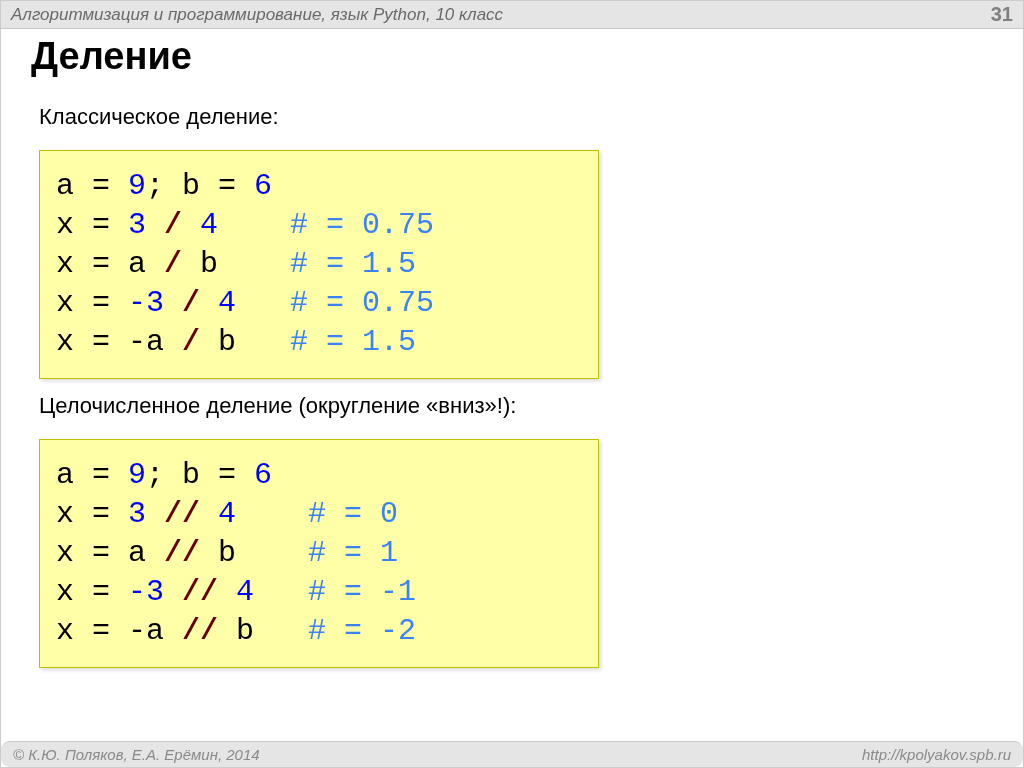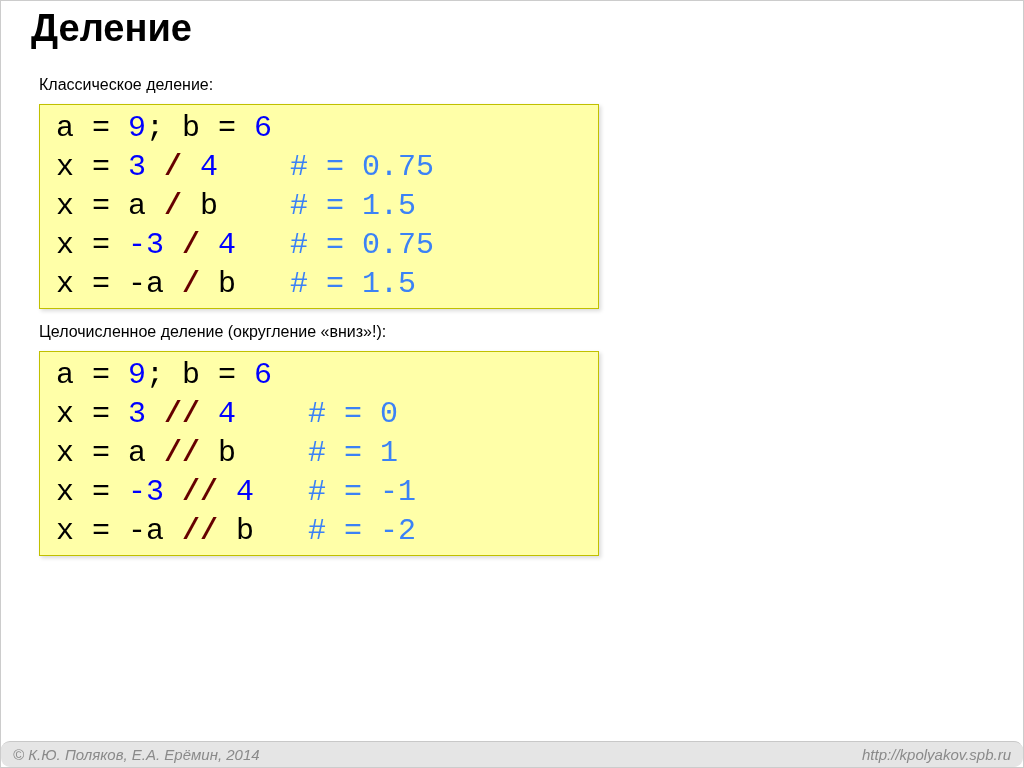--- a/index.html
+++ b/index.html
@@ -3,34 +3,38 @@
 <meta charset="utf-8">
 <style>
   * { margin: 0; padding: 0; box-sizing: border-box; }
   html, body { width: 1024px; height: 768px; font-family: Arial, sans-serif; background: #fff; }
   .slide { width: 1024px; height: 768px; position: relative; display: flex; flex-direction: column; border: 1px solid #ccc; }
   .header { background: #e5e5e5; height: 28px; display: flex; align-items: center; justify-content: space-between; padding: 0 10px; border-bottom: 1px solid #c8c8c8; }
   .header-title { font-style: italic; font-size: 17px; color: #6a6a6a; }
   .page-num { font-size: 20px; color: #808080; font-weight: bold; }
   .content { flex: 1; padding: 6px 30px 0 30px; }
   .title { font-size: 38px; font-weight: bold; color: #000; margin-bottom: 26px; }
-  .subtitle { font-size: 16px; color: #000; margin: 4px 0 4px 8px; font-weight: normal; }
-  .code-box { background: #ffffa8; border: 1px solid #c0c000; padding: 4px 16px; margin: 6px 0 10px 8px; font-family: "Courier New", monospace; font-size: 30px; line-height: 1.3; box-shadow: 2px 2px 4px rgba(0,0,0,0.15); display: inline-block; min-width: 560px; }
+  .subtitle { font-size: 22px; color: #000; margin: 4px 0 4px 8px; font-weight: normal; }
+  .code-box { background: #ffffa8; border: 1px solid #c0c000; padding: 16px 16px; margin: 16px 0 10px 8px; font-family: "Courier New", monospace; font-size: 30px; line-height: 1.3; box-shadow: 2px 2px 4px rgba(0,0,0,0.15); display: inline-block; min-width: 560px; }
   .code-line { white-space: pre; }
   .tok-var { color: #000; }
   .tok-op  { color: #000; }
   .tok-num { color: #0000ff; }
   .tok-div { color: #660000; font-weight: bold; }
   .tok-cmt { color: #3b82f6; }
   .footer { background: #e5e5e5; height: 26px; display: flex; align-items: center; justify-content: space-between; padding: 0 12px; font-style: italic; font-size: 15px; color: #8a8a8a; border-top: 1px solid #c8c8c8; border-radius: 9px; }
 </style>
 </head>
 <body>
 
 <div class="slide">
+  <div class="header">
+    <div class="header-title">Алгоритмизация и программирование, язык Python, 10 класс</div>
+    <div class="page-num">31</div>
+  </div>
 
   <div class="content">
     <div class="title">Деление</div>
     <div id="sections"><div class="subtitle">Классическое деление:</div><div class="code-box"><div class="code-line"><span class="tok-var">a </span><span class="tok-op">=</span><span class="tok-num"> 9</span><span class="tok-op">; </span><span class="tok-var">b </span><span class="tok-op">=</span><span class="tok-num"> 6</span></div><div class="code-line"><span class="tok-var">x </span><span class="tok-op">=</span><span class="tok-num"> 3 </span><span class="tok-div">/</span><span class="tok-num"> 4    </span><span class="tok-cmt"># = 0.75</span></div><div class="code-line"><span class="tok-var">x </span><span class="tok-op">= a </span><span class="tok-div">/</span><span class="tok-op"> b    </span><span class="tok-cmt"># = 1.5</span></div><div class="code-line"><span class="tok-var">x </span><span class="tok-op">=</span><span class="tok-num"> -3 </span><span class="tok-div">/</span><span class="tok-num"> 4   </span><span class="tok-cmt"># = 0.75</span></div><div class="code-line"><span class="tok-var">x </span><span class="tok-op">= -a </span><span class="tok-div">/</span><span class="tok-op"> b   </span><span class="tok-cmt"># = 1.5</span></div></div><div class="subtitle">Целочисленное деление (округление «вниз»!):</div><div class="code-box"><div class="code-line"><span class="tok-var">a </span><span class="tok-op">=</span><span class="tok-num"> 9</span><span class="tok-op">; </span><span class="tok-var">b </span><span class="tok-op">=</span><span class="tok-num"> 6</span></div><div class="code-line"><span class="tok-var">x </span><span class="tok-op">=</span><span class="tok-num"> 3 </span><span class="tok-div">//</span><span class="tok-num"> 4    </span><span class="tok-cmt"># = 0</span></div><div class="code-line"><span class="tok-var">x </span><span class="tok-op">= a </span><span class="tok-div">//</span><span class="tok-op"> b    </span><span class="tok-cmt"># = 1</span></div><div class="code-line"><span class="tok-var">x </span><span class="tok-op">=</span><span class="tok-num"> -3 </span><span class="tok-div">//</span><span class="tok-num"> 4   </span><span class="tok-cmt"># = -1</span></div><div class="code-line"><span class="tok-var">x </span><span class="tok-op">= -a </span><span class="tok-div">//</span><span class="tok-op"> b   </span><span class="tok-cmt"># = -2</span></div></div></div>
   </div>
 
   <div class="footer">
     <div>© К.Ю. Поляков, Е.А. Ерёмин, 2014</div>
     <div>http://kpolyakov.spb.ru</div>
   </div>

